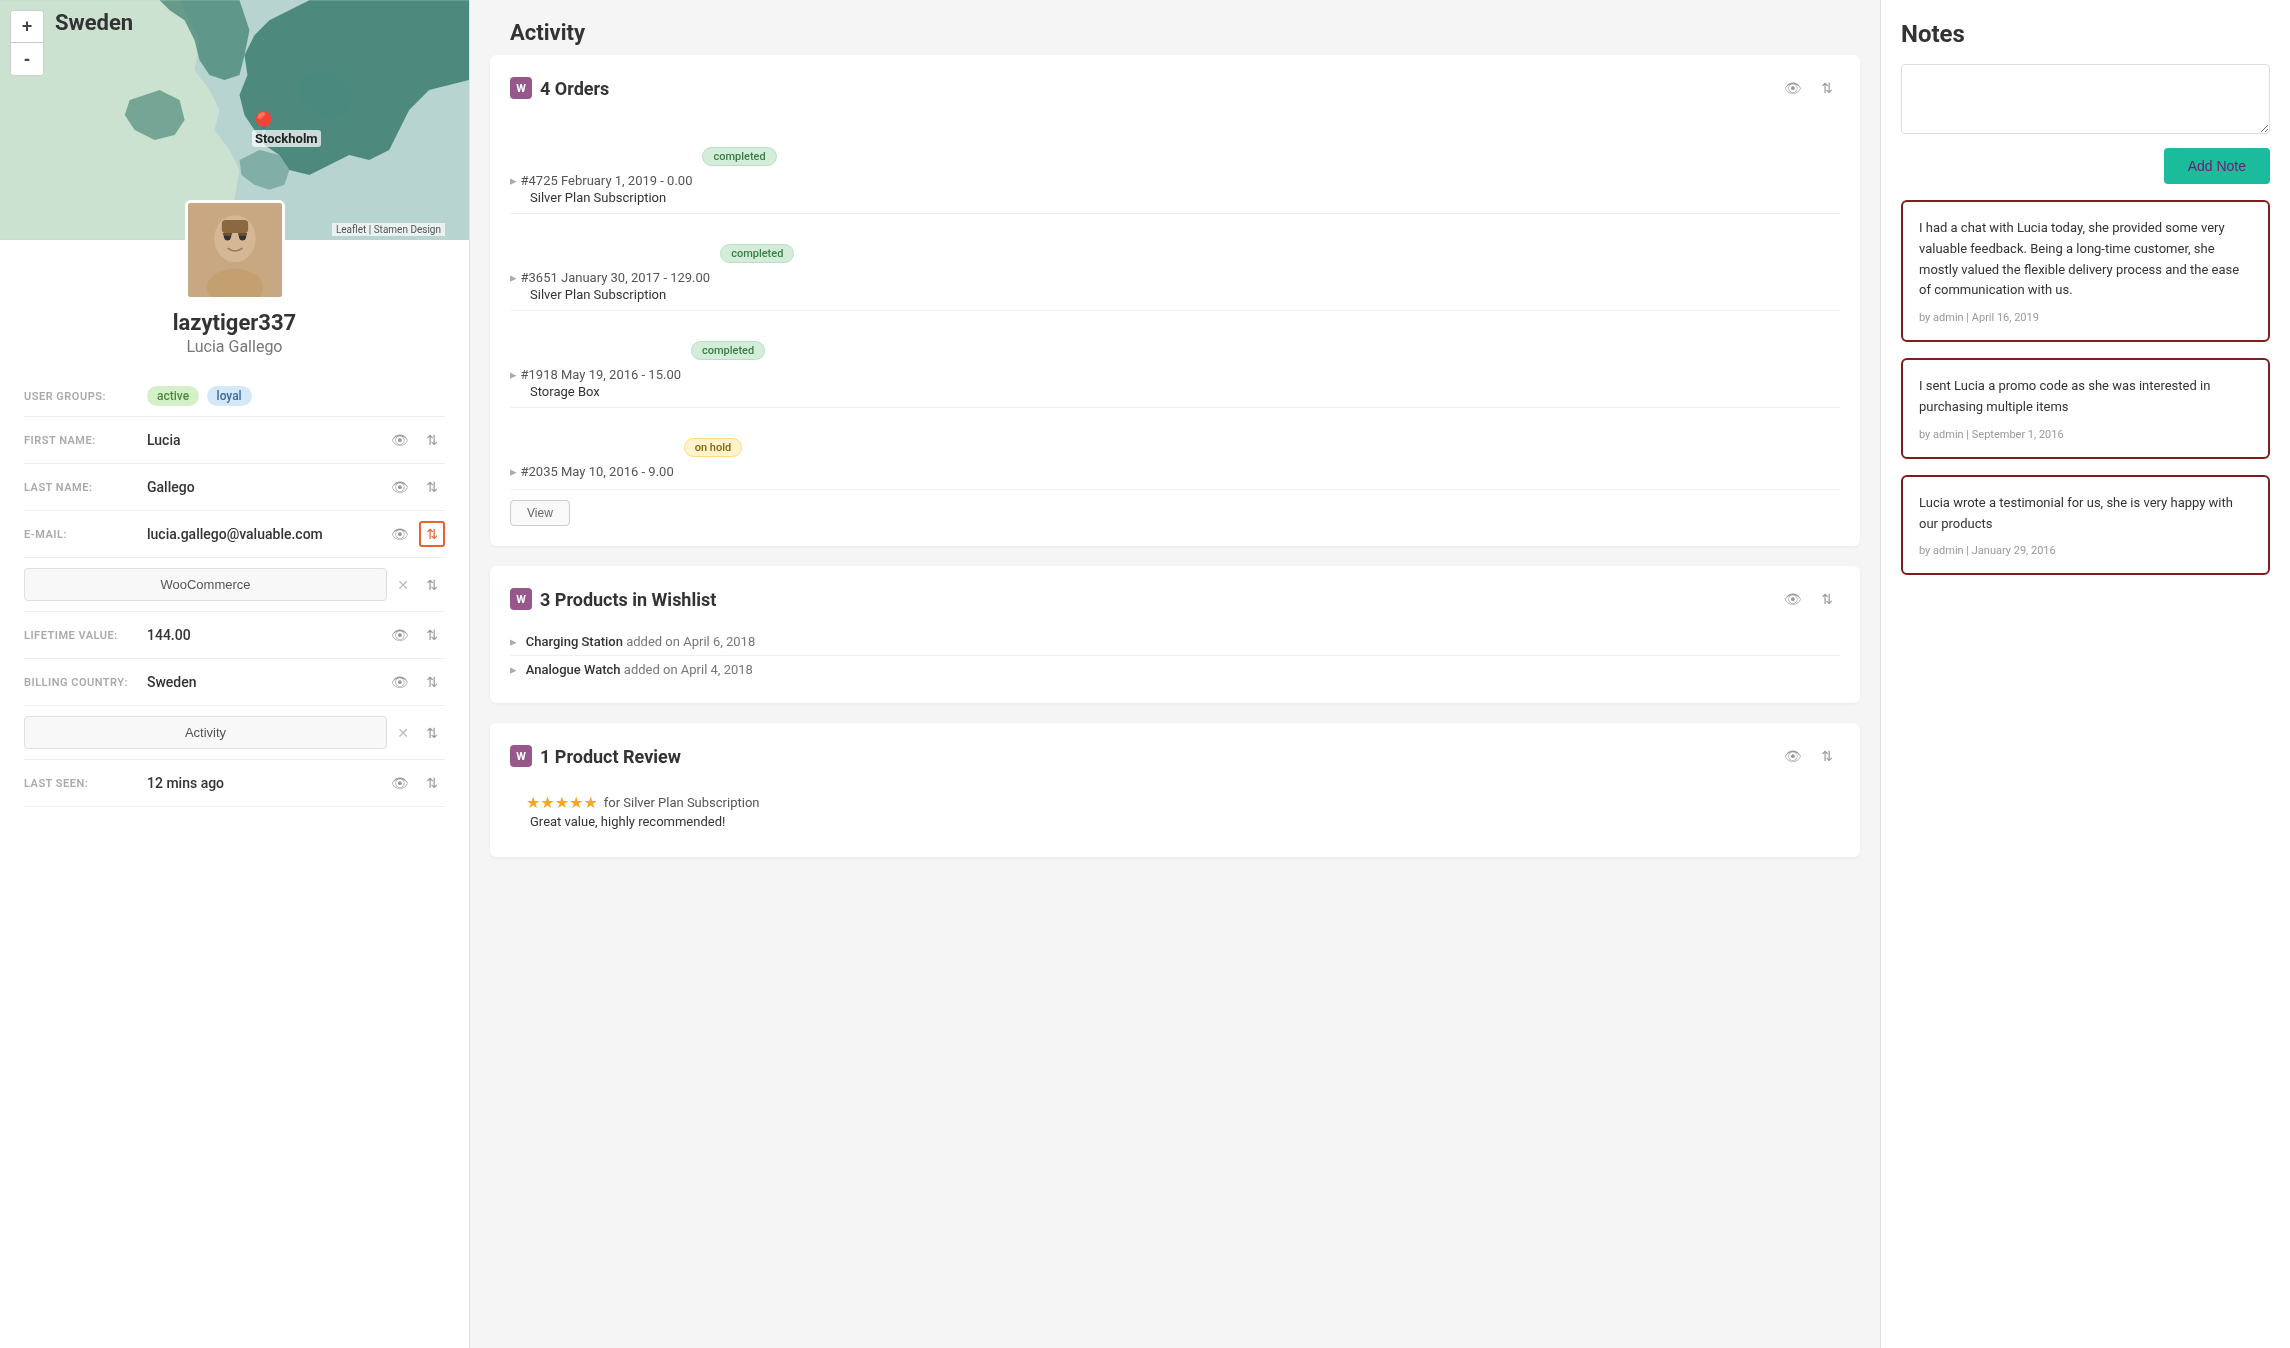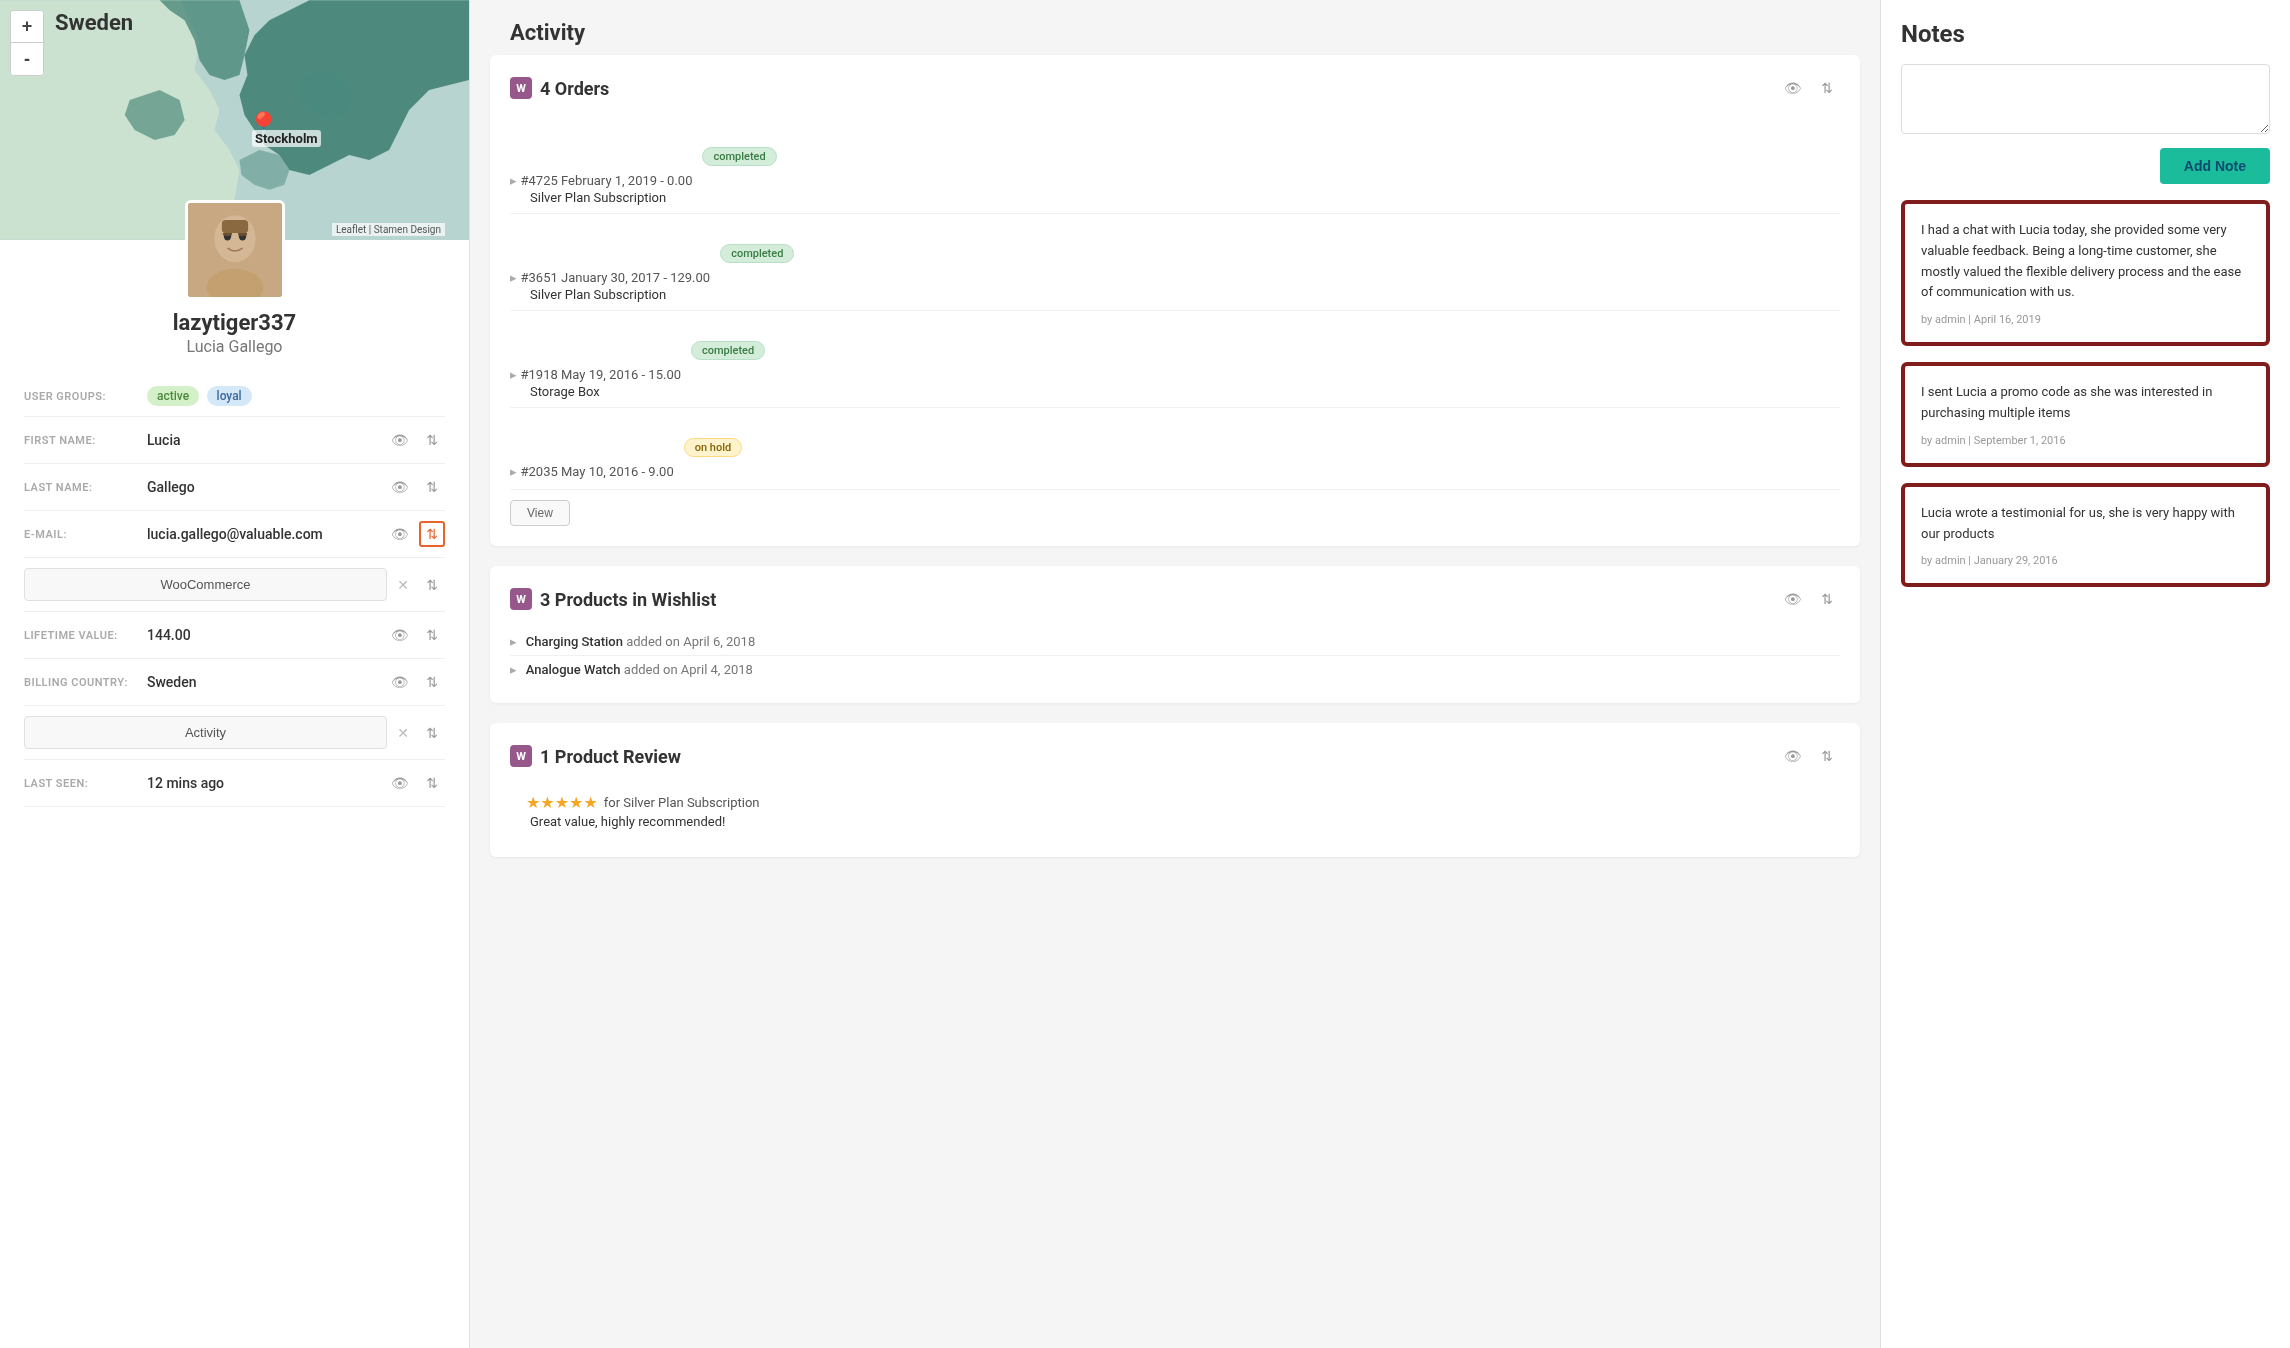--- a/index.html
+++ b/index.html
@@ -369,30 +369,30 @@
       resize: vertical;
       outline: none;
       font-family: inherit;
     }
     .add-note-btn {
       display: block;
       margin-left: auto;
       margin-top: 10px;
       padding: 10px 24px;
       background: #1abc9c;
-      color: #0c4a6e;
+      color: #701a75;
       border: none;
       border-radius: 4px;
       font-size: 14px;
-      font-weight: 700;
+      font-weight: 400;
       cursor: pointer;
     }
     .note-card {
       background: #fff;
-      border: 4px solid #7f1d1d;
+      border: 2px solid #7f1d1d;
       border-radius: 6px;
       padding: 16px;
       margin-top: 16px;
     }
     .note-text {
       font-size: 13px;
       color: #333;
       line-height: 1.6;
     }
     .note-meta {

